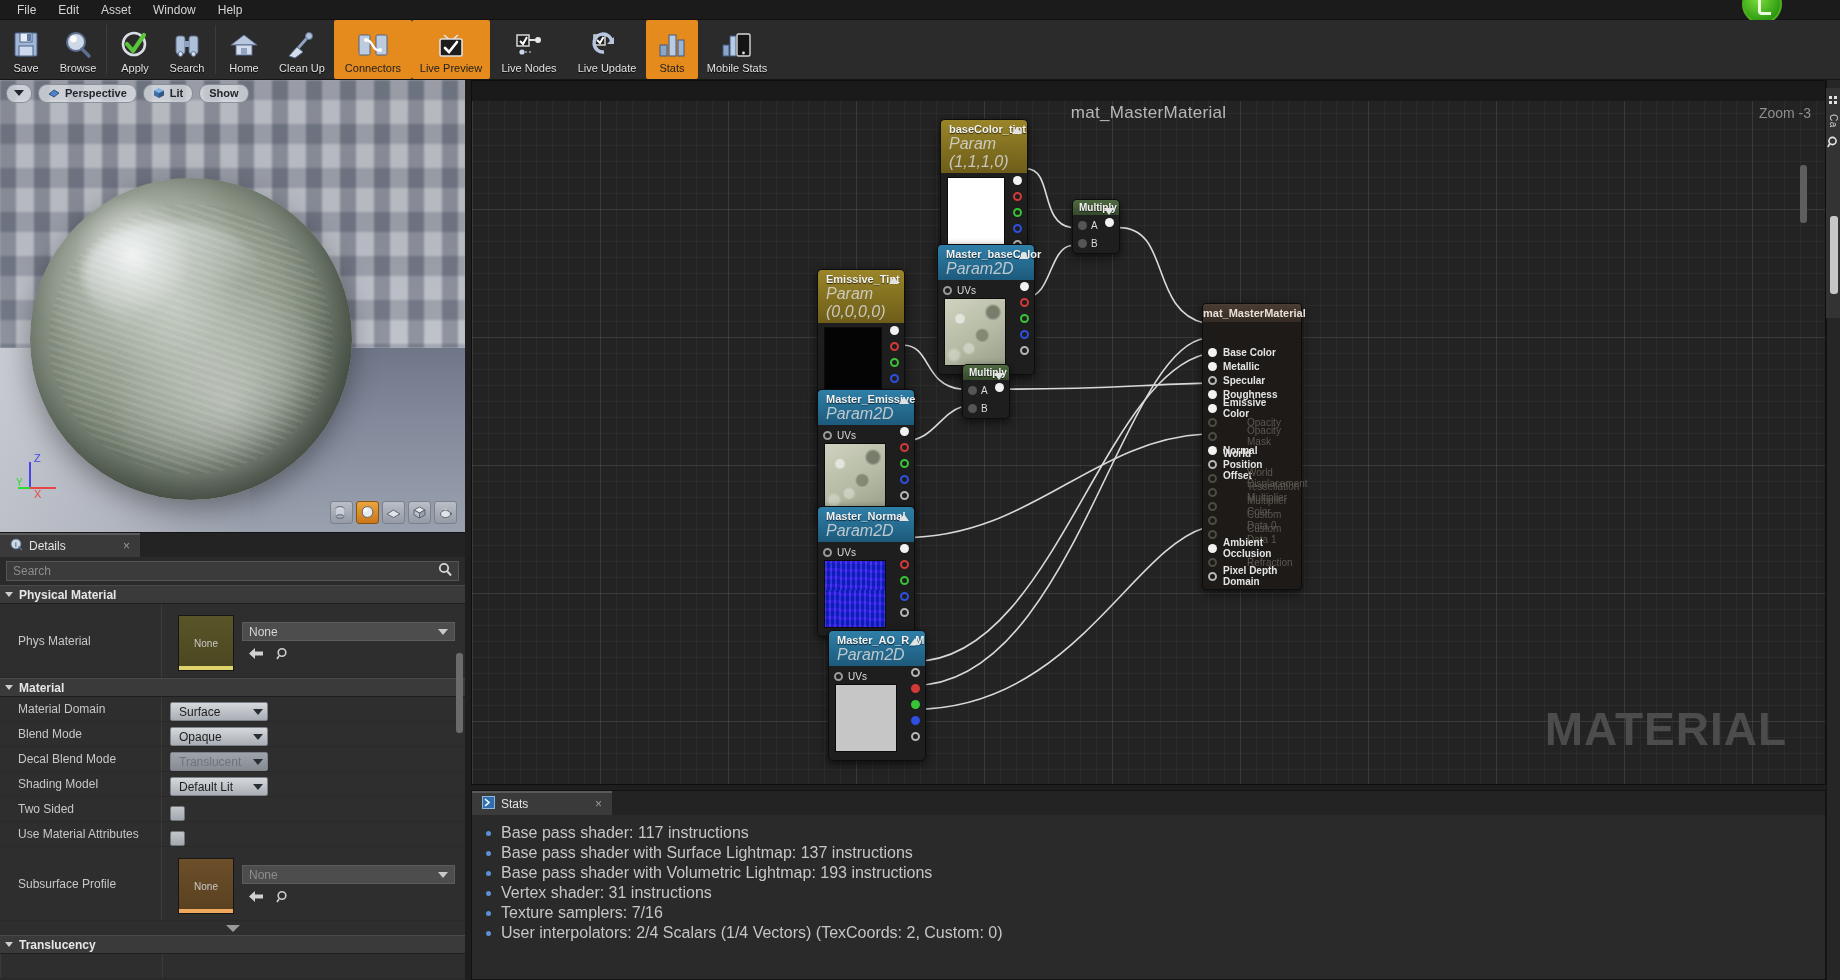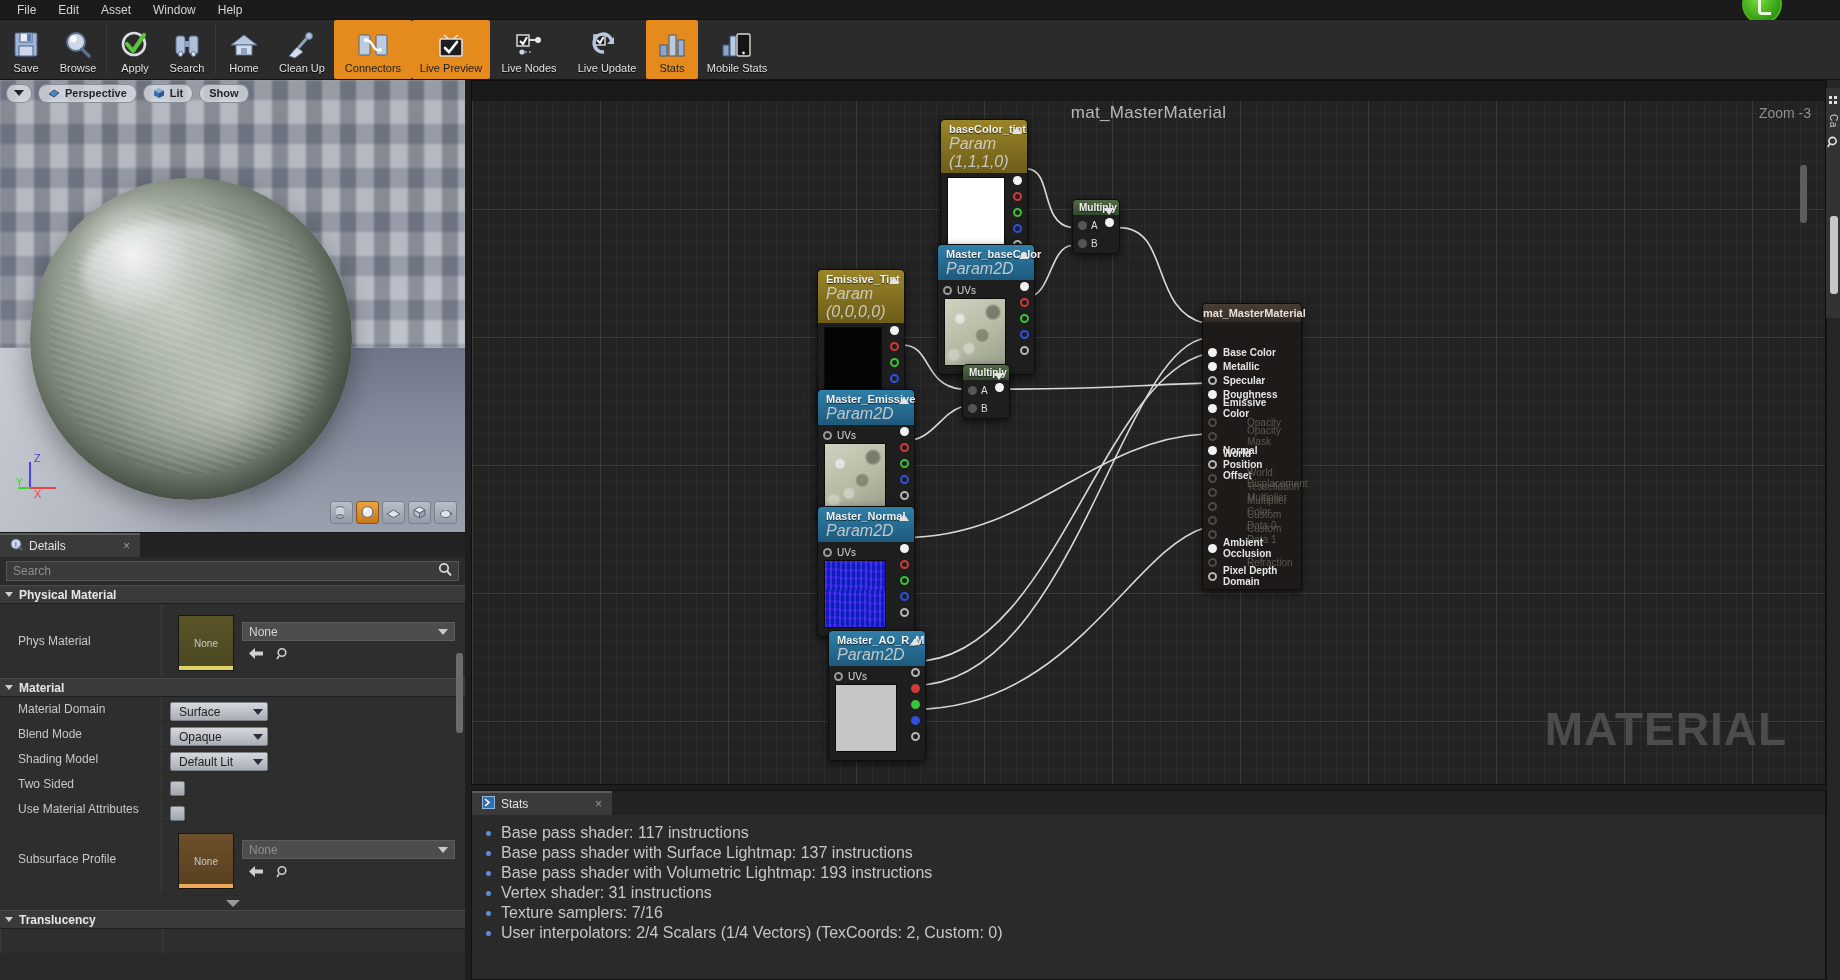--- a/index.html
+++ b/index.html
@@ -668,20 +668,29 @@
         <div class="prop-row">
           <div class="prop-name">Blend Mode</div>
           <div class="prop-val">
               <div class="combo">
             <span>Opaque</span>
             <span class="cb-tri"></span>
           </div>
             </div>
         </div>
 
+        <div class="prop-row">
+          <div class="prop-name">Decal Blend Mode</div>
+          <div class="prop-val">
+              <div class="combo disabled">
+            <span>Translucent</span>
+            <span class="cb-tri"></span>
+          </div>
+            </div>
+        </div>
 
         <div class="prop-row">
           <div class="prop-name">Shading Model</div>
           <div class="prop-val">
               <div class="combo">
             <span>Default Lit</span>
             <span class="cb-tri"></span>
           </div>
             </div>
         </div>

